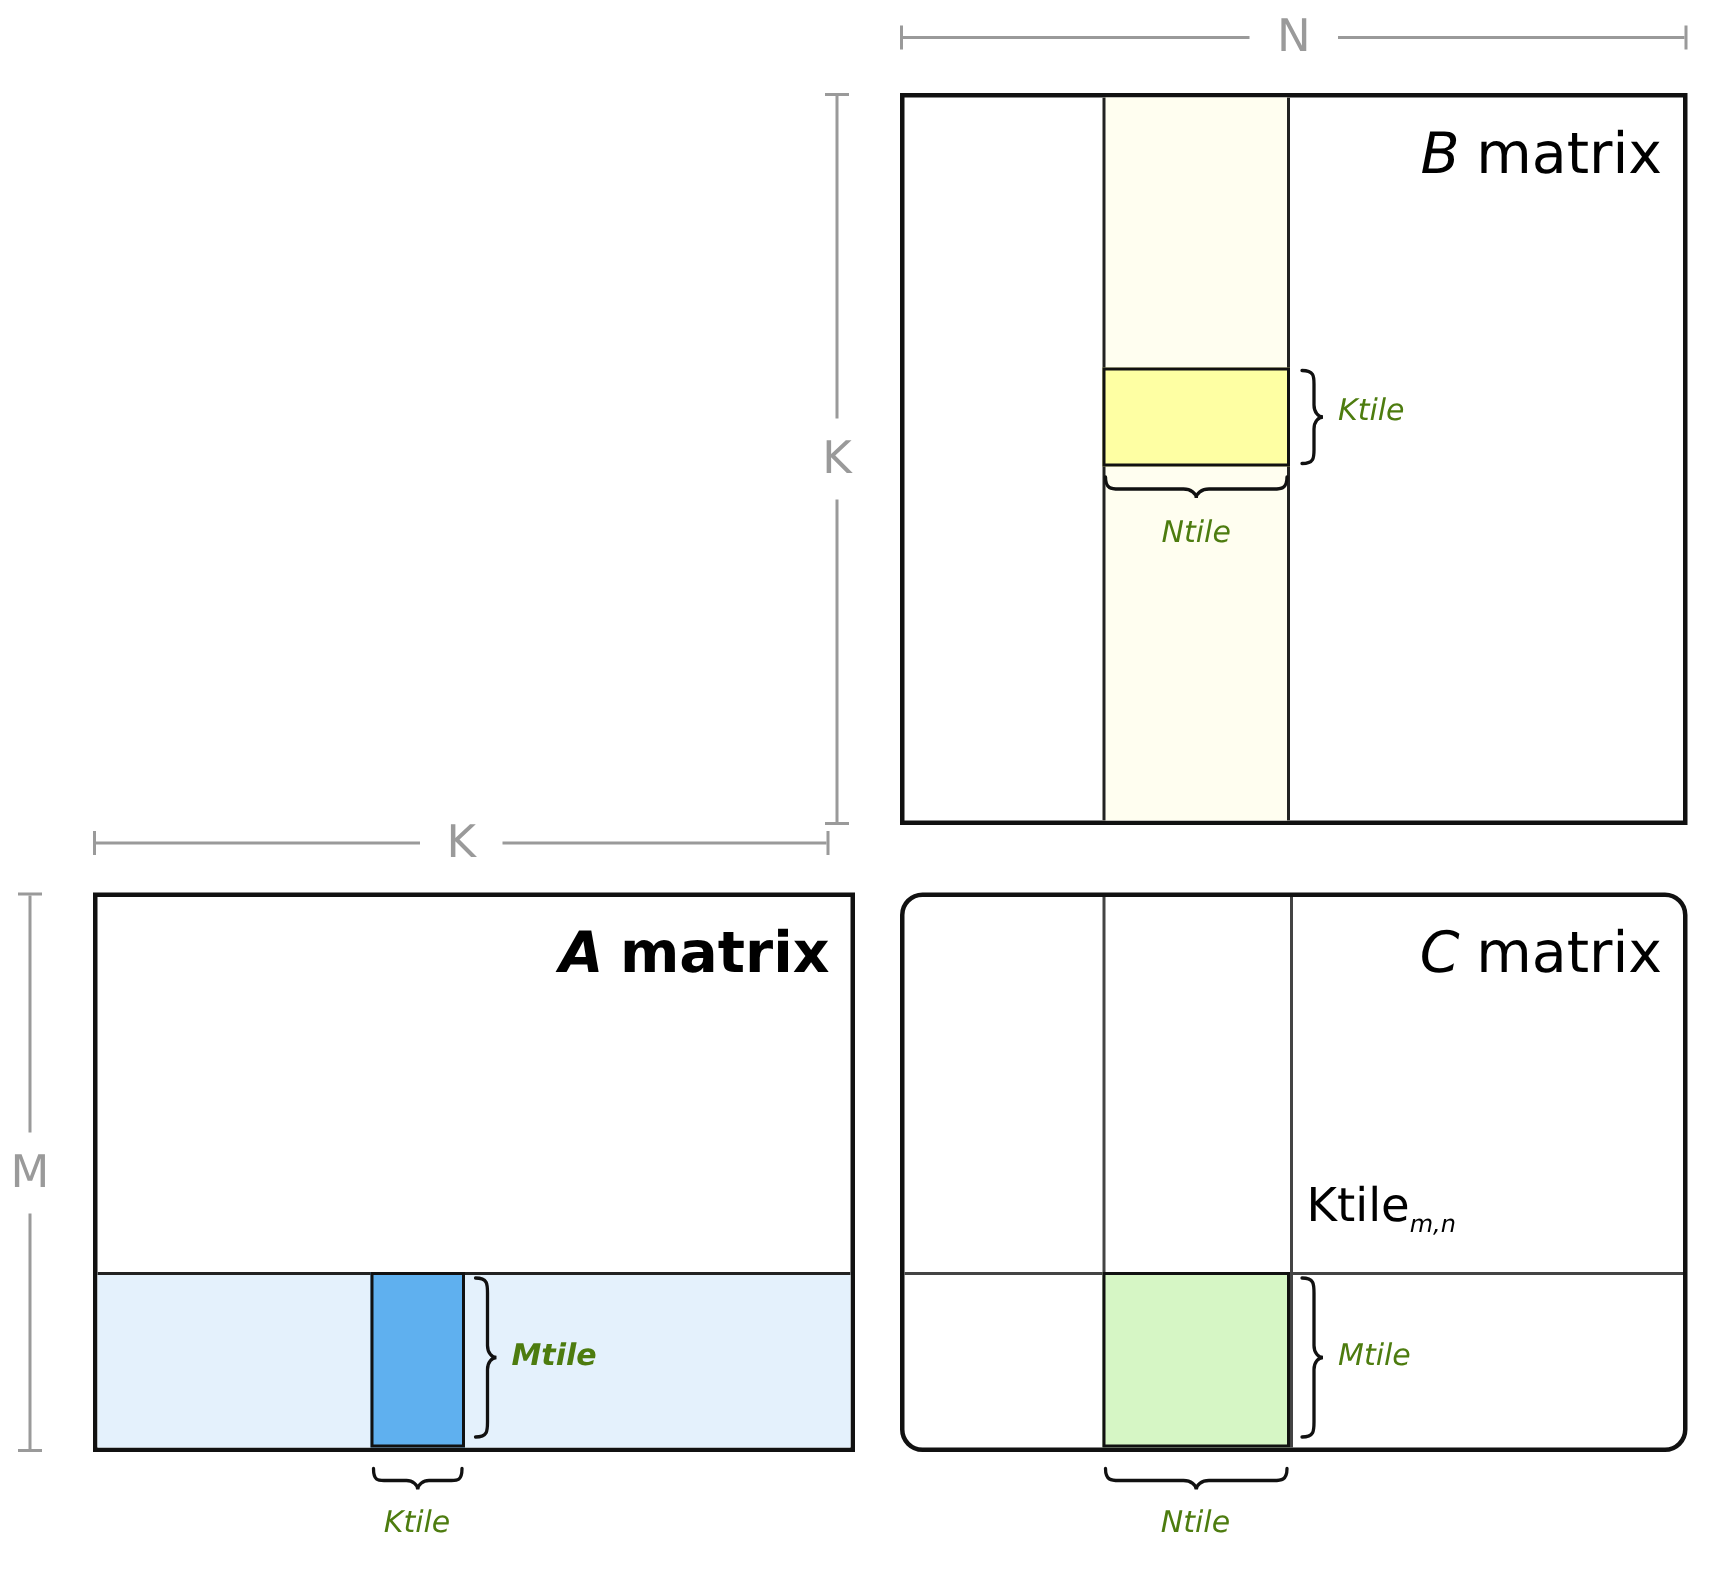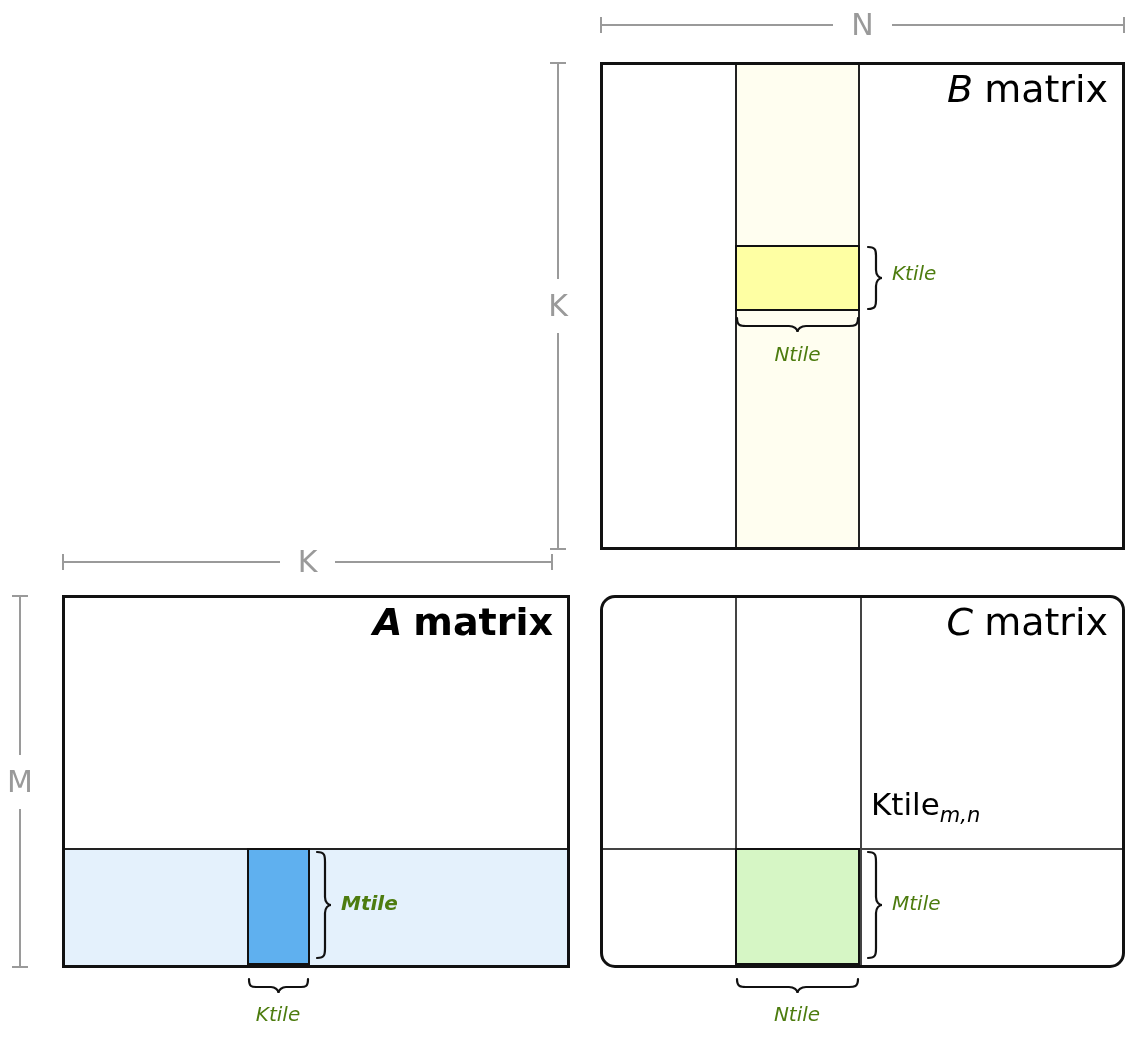--- a/index.html
+++ b/index.html
@@ -3,21 +3,21 @@
 <meta charset="utf-8">
 <style>
   * { margin:0; padding:0; box-sizing:border-box; }
   html,body { background:#ffffff; }
   body { font-family:"DejaVu Sans","Liberation Sans",sans-serif; color:#000; }
 
   #canvas { position:relative; width:1140px; height:1050px; background:#fff; overflow:hidden; }
 
   .matrix { position:absolute; border:3px solid var(--ink,#111); background:#fff; }
 
-  .matrix-title { position:absolute; top:2px; right:14px; font-size:38px; color:#000; white-space:nowrap; }
+  .matrix-title { position:absolute; top:15px; right:14px; font-size:38px; color:#000; white-space:nowrap; }
   .matrix-title .title-letter { font-style:italic; margin-right:11px; }
 
   
   .b-strip { position:absolute; left:132px; top:0; width:125px; height:100%;
              background:var(--b-strip-fill,#fffef0);
              border-left:2px solid #222; border-right:2px solid #222; }
   .b-tile  { position:absolute; left:132px; top:180px; width:125px; height:66px;
              background:var(--b-tile-fill,#feffa3); border:2.5px solid #111; }
 
   
@@ -29,21 +29,21 @@
   
   .c-vline { position:absolute; top:0; width:1.5px; height:100%; background:var(--thin-line,#444); }
   .c-hline { position:absolute; left:0; top:250px; width:100%; height:1.5px; background:var(--thin-line,#444); }
   .c-tile  { position:absolute; left:132px; top:250px; width:125px; height:117px;
              background:var(--c-tile-fill,#d6f6c5); border:2.5px solid #111; }
 
   .tile-label { position:absolute; font-style:italic; font-size:20px; color:#4d7c0f; white-space:nowrap; }
   .center-label { text-align:center; }
 
   .block-label { position:absolute; left:268px; top:188px; font-size:31px; color:#000; white-space:nowrap; }
-  .block-label sub { font-style:italic; font-size:21px; }
+  .block-label sub { font-style:italic; font-size:16px; }
 
   .brace { position:absolute; }
   .brace path { fill:none; stroke:#111; stroke-width:2.2; stroke-linecap:round; }
 
   
   .hdim { position:absolute; display:flex; align-items:center; color:var(--dim-gray,#9a9a9a); }
   .hdim .tick { width:2px; height:16px; background:var(--dim-gray,#9a9a9a); flex:0 0 auto; }
   .hdim .line { flex:1 1 auto; height:2px; background:var(--dim-gray,#9a9a9a); }
   .hdim .lbl  { padding:0 18px; font-size:30px; line-height:1; }
 

